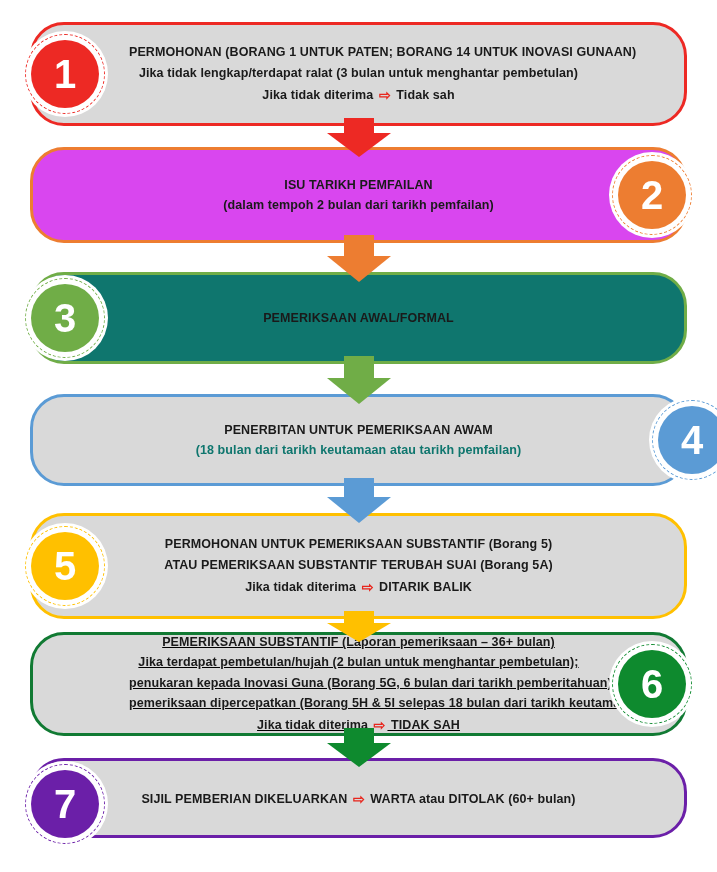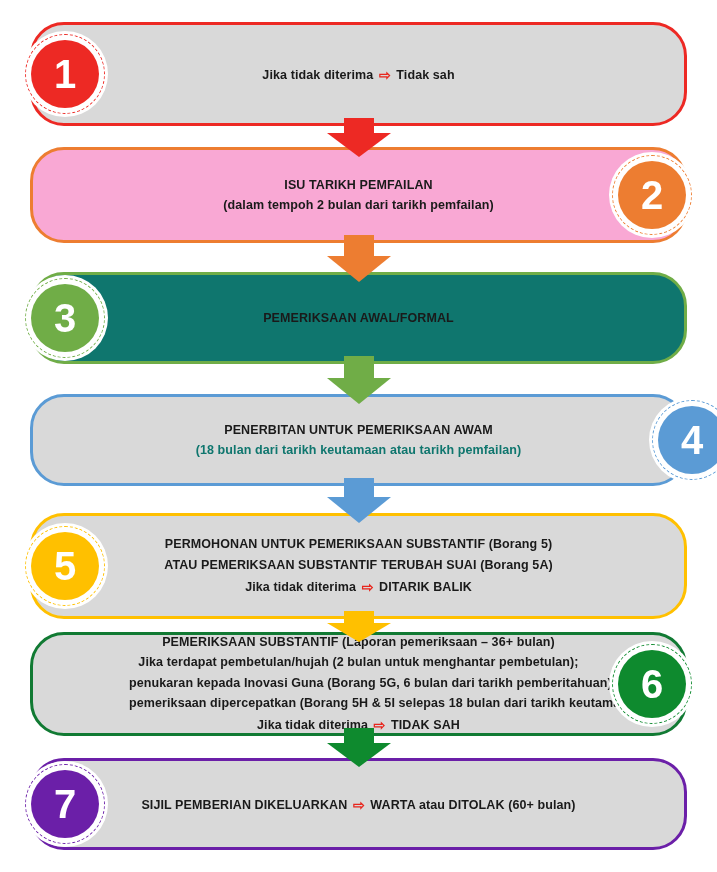--- a/index.html
+++ b/index.html
@@ -140,31 +140,33 @@
     border-top-color: currentColor;
   }
 </style>
 </head>
 <body>
 
 <div id="flow">
     <div class="step left" style="top: 22px; height: 104px;">
       <div class="box" style="height: 104px; border-color: rgb(237, 41, 36); background: rgb(217, 217, 217);">
         <div class="box-inner">
+          <div class="line caps" style="color: rgb(26, 26, 26);">PERMOHONAN (BORANG 1 UNTUK PATEN; BORANG 14 UNTUK INOVASI GUNAAN)</div>
+          <div class="line bold" style="color: rgb(26, 26, 26);">Jika tidak lengkap/terdapat ralat (3 bulan untuk menghantar pembetulan)</div>
           <div class="line bold" style="color: rgb(26, 26, 26);"><span>Jika tidak diterima </span><span class="rarrow" style="color: rgb(232, 37, 28);">⇨</span><span> Tidak sah</span></div>
         </div>
       </div>
       <div class="badge" style="color: rgb(237, 41, 36); top: 9px;">
         <div class="ring"></div>
         <div class="disc"></div>
         <span class="num">1</span>
       </div>
     </div>
     <div class="step right" style="top: 147px; height: 96px;">
-      <div class="box" style="height: 96px; border-color: rgb(237, 125, 49); background: #f9a8d4;">
+      <div class="box" style="height: 96px; border-color: rgb(237, 125, 49); background: #d946ef;">
         <div class="box-inner">
           <div class="line caps" style="color: rgb(26, 26, 26);">ISU TARIKH PEMFAILAN</div>
           <div class="line bold" style="color: rgb(26, 26, 26);">(dalam tempoh 2 bulan dari tarikh pemfailan)</div>
         </div>
       </div>
       <div class="badge" style="color: rgb(237, 125, 49); top: 5px;">
         <div class="ring"></div>
         <div class="disc"></div>
         <span class="num">2</span>
       </div>
@@ -202,37 +204,37 @@
           <div class="line bold" style="color: rgb(26, 26, 26);"><span>Jika tidak diterima </span><span class="rarrow" style="color: rgb(232, 37, 28);">⇨</span><span> DITARIK BALIK</span></div>
         </div>
       </div>
       <div class="badge" style="color: rgb(255, 192, 0); top: 10px;">
         <div class="ring"></div>
         <div class="disc"></div>
         <span class="num">5</span>
       </div>
     </div>
     <div class="step right" style="top: 632px; height: 104px;">
-      <div class="box" style="height: 104px; border-color: rgb(17, 122, 51); background: rgb(217, 217, 217);">
+      <div class="box" style="height: 104px; border-color: rgb(17, 122, 51); background: rgb(217, 217, 217); text-decoration: underline;">
         <div class="box-inner">
           <div class="line bold" style="color: rgb(26, 26, 26);">PEMERIKSAAN SUBSTANTIF (Laporan pemeriksaan – 36+ bulan)</div>
           <div class="line bold" style="color: rgb(26, 26, 26);">Jika terdapat pembetulan/hujah (2 bulan untuk menghantar pembetulan);</div>
           <div class="line bold" style="color: rgb(26, 26, 26);">penukaran kepada Inovasi Guna (Borang 5G, 6 bulan dari tarikh pemberitahuan);</div>
           <div class="line bold" style="color: rgb(26, 26, 26);">pemeriksaan dipercepatkan (Borang 5H &amp; 5I selepas 18 bulan dari tarikh keutamaan)</div>
           <div class="line bold" style="color: rgb(26, 26, 26);"><span>Jika tidak diterima </span><span class="rarrow" style="color: rgb(232, 37, 28);">⇨</span><span> TIDAK SAH</span></div>
         </div>
       </div>
       <div class="badge" style="color: rgb(14, 138, 46); top: 9px;">
         <div class="ring"></div>
         <div class="disc"></div>
         <span class="num">6</span>
       </div>
     </div>
     <div class="step left" style="top: 758px; height: 92px;">
-      <div class="box" style="height: 92px; border-color: rgb(107, 31, 168); background: rgb(217, 217, 217);">
+      <div class="box" style="height: 80px; border-color: rgb(107, 31, 168); background: rgb(217, 217, 217);">
         <div class="box-inner">
           <div class="line caps" style="color: rgb(26, 26, 26);"><span>SIJIL PEMBERIAN DIKELUARKAN </span><span class="rarrow" style="color: rgb(232, 37, 28);">⇨</span><span> WARTA atau DITOLAK (60+ bulan)</span></div>
         </div>
       </div>
       <div class="badge" style="color: rgb(107, 31, 168); top: 3px;">
         <div class="ring"></div>
         <div class="disc"></div>
         <span class="num">7</span>
       </div>
     </div>

